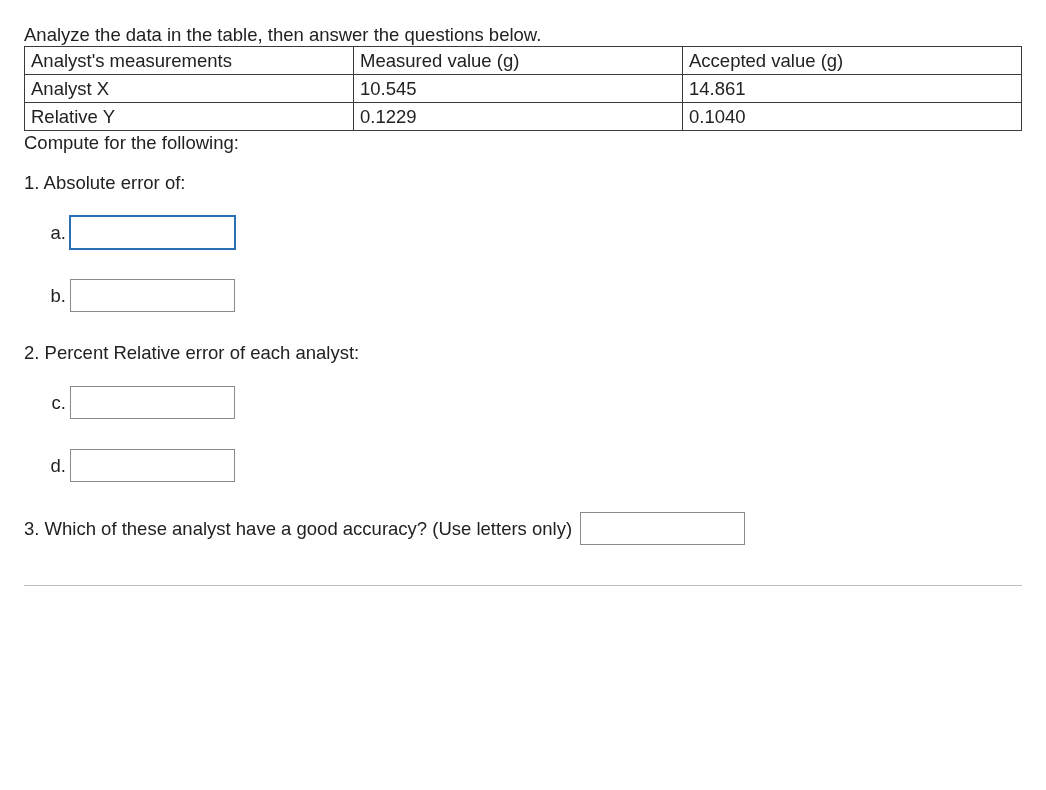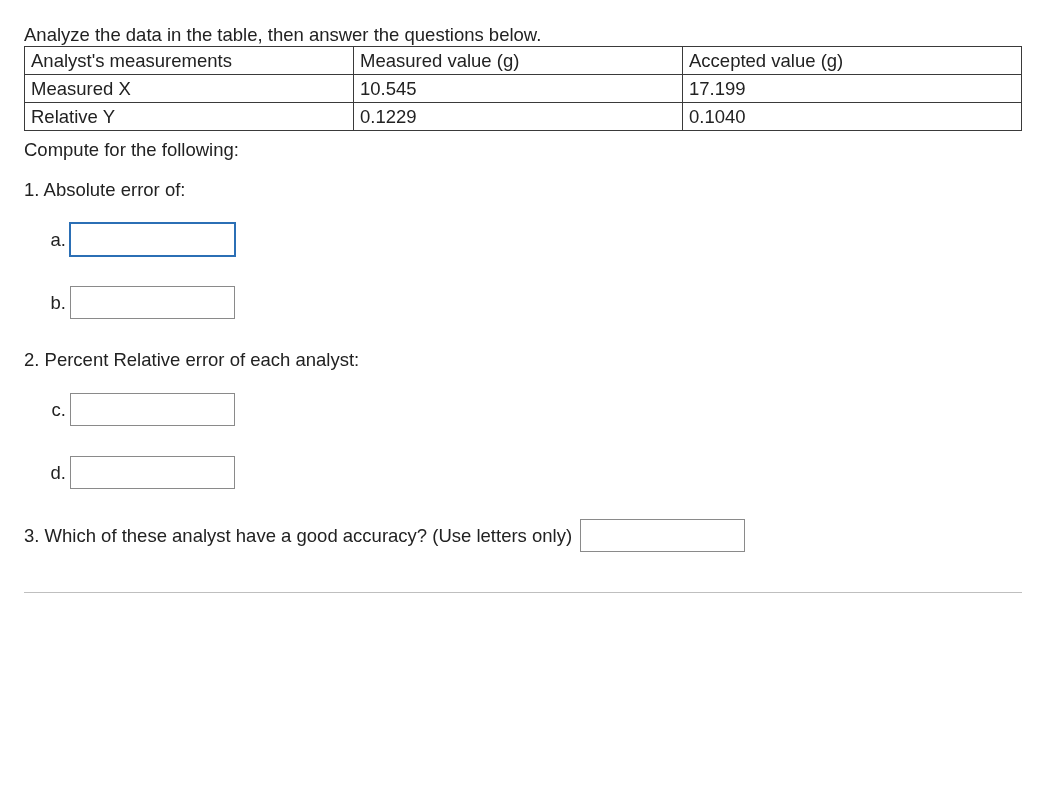--- a/index.html
+++ b/index.html
@@ -20,21 +20,21 @@
   }
   table.data td {
     border: 1px solid #3a3a3a;
     padding: 2px 6px;
     height: 28px;
     vertical-align: middle;
   }
   table.data td.col1 { width: 33%; }
   table.data td.col2 { width: 33%; }
   table.data td.col3 { width: 34%; }
-  .section-prompt { margin: 8px 0 18px 0; }
+  .section-prompt { margin: 1px 0 18px 0; }
   .q-heading { margin: 14px 0 22px 0; }
   .answer-row {
     display: flex;
     align-items: center;
     margin: 0 0 30px 20px;
   }
   .answer-row .label {
     width: 26px;
     text-align: right;
     padding-right: 4px;
@@ -70,23 +70,23 @@
 <div class="intro">Analyze the data in the table, then answer the questions below.</div>
 
 <table class="data">
   <tbody>
       <tr>
     <td class="col1">Analyst's measurements</td>
     <td class="col2">Measured value (g)</td>
     <td class="col3">Accepted value (g)</td>
   </tr>
   <tr>
-    <td class="col1">Measured X</td>
+    <td class="col1">Analyst X</td>
     <td class="col2">10.545</td>
-    <td class="col3">17.199</td>
+    <td class="col3">14.861</td>
   </tr>
   <tr>
     <td class="col1">Relative Y</td>
     <td class="col2">0.1229</td>
     <td class="col3">0.1040</td>
   </tr>
 </tbody>
   </table>
 
 <div class="section-prompt">Compute for the following:</div>

